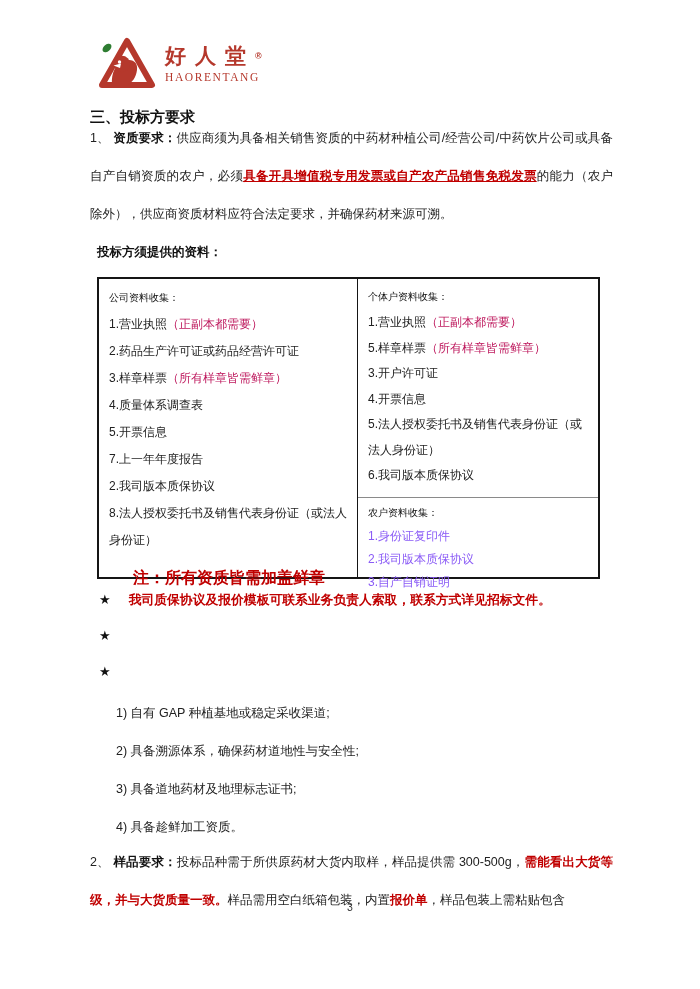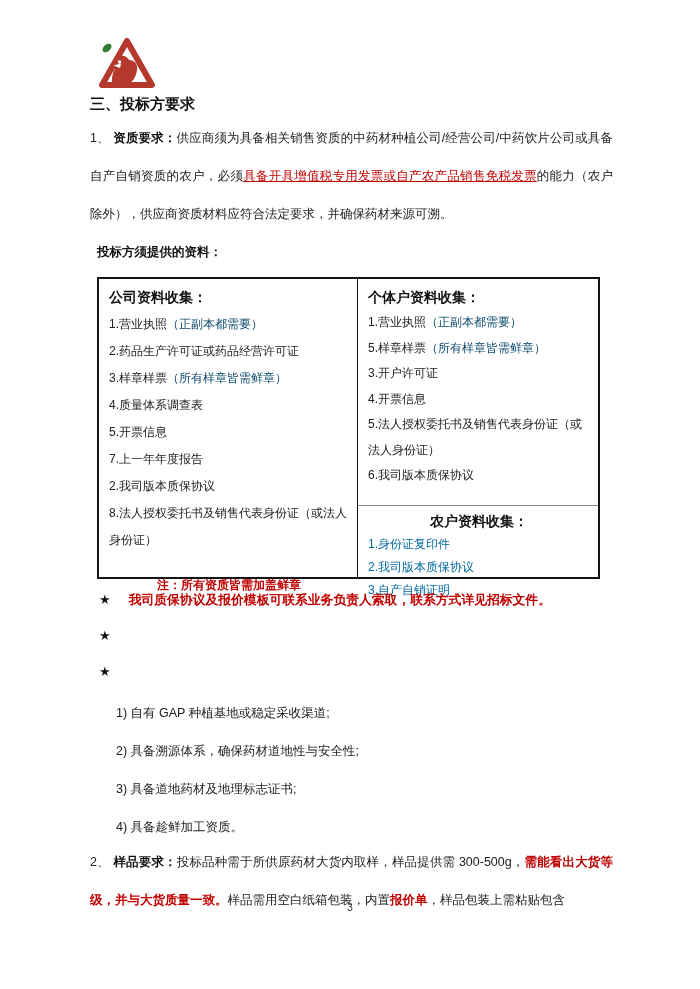--- a/index.html
+++ b/index.html
@@ -10,43 +10,43 @@
   .abs{position:absolute;}
 
   
   .logo{left:98px;top:36px;display:flex;align-items:flex-start;gap:9px;}
   .logo-text{display:flex;flex-direction:column;margin-top:8px;}
   .logo-cn{color:#b5382c;font-size:21px;font-weight:bold;letter-spacing:9px;line-height:24px;white-space:nowrap;}
   .logo-reg{font-size:9px;vertical-align:top;letter-spacing:0;color:#b5382c;}
   .logo-en{color:#b5382c;font-family:"Liberation Serif","DejaVu Serif",serif;font-size:11.5px;letter-spacing:1.6px;margin-top:3px;}
 
   
-  .heading{left:90px;top:95px;font-size:15px;font-weight:bold;color:#111;}
+  .heading{left:90px;top:108px;font-size:15px;font-weight:bold;color:#111;}
   .para{left:90px;top:119px;width:523px;font-size:12.5px;line-height:38px;text-align:justify;color:#222;}
   .para2{top:843px;}
   b.lbl{color:#111;}
-  .red{color:#0c4a6e;}
+  .red{color:#be185d;}
   .redb{color:#c00000;font-weight:bold;}
-  .redbu{color:#c00000;font-weight:normal;text-decoration:underline;}
+  .redbu{color:#c00000;font-weight:bold;text-decoration:underline;}
 
   .table-title{left:97px;top:244px;font-size:12.5px;font-weight:bold;color:#111;}
 
   
   .table{left:97px;top:277px;width:499px;height:298px;border:2px solid #151515;display:flex;background:#fff;}
   .cell-left{width:240px;border-right:1px solid #151515;padding:5px 8px 0 10px;display:flex;flex-direction:column;}
   .cell-right{flex:1;display:flex;flex-direction:column;}
-  .cell-rt{height:208px;border-bottom:1px solid #8a8a8a;padding:5px 8px 16px 10px;}
+  .cell-rt{height:208px;border-bottom:1px solid #8a8a8a;padding:5px 8px 8px 10px;}
   .cell-rb{flex:1;padding:3px 8px 0 10px;}
-  .cell-hdr{font-size:14px;font-weight:bold;color:#111;line-height:27px;}
+  .cell-hdr{font-size:10px;font-weight:normal;color:#111;line-height:27px;}
   .cell-left .trow{font-size:12px;line-height:27px;color:#222;}
   .cell-rt .cell-hdr{line-height:26px;}
   .cell-rt .trow{font-size:12px;line-height:25.5px;color:#222;}
-  .cell-rb .cell-hdr{line-height:24px;text-align:center;}
-  .cell-rb .trow{font-size:12px;line-height:23px;color:#0369a1;}
-  .note{margin-top:23px;text-align:center;font-size:12px;font-weight:bold;color:#c00000;}
+  .cell-rb .cell-hdr{line-height:24px;}
+  .cell-rb .trow{font-size:12px;line-height:23px;color:#8b5cf6;}
+  .note{margin-top:14px;text-align:center;font-size:16px;font-weight:bold;color:#c00000;}
 
   
   .stars{left:99px;top:589px;width:512px;}
   .star-row{display:flex;align-items:flex-start;gap:18px;margin-bottom:15px;}
   .star-glyph{color:#111;font-size:13px;line-height:21px;}
   .star-text{color:#c00000;font-weight:bold;font-size:12.8px;line-height:21px;}
 
   
   .numlist{left:116px;top:694px;font-size:12.5px;line-height:38px;color:#222;}
 
@@ -58,20 +58,24 @@
 <div class="abs logo">
   <span>
     <svg width="58" height="56" viewBox="0 0 58 56">
       <path d="M29 5 L54 49 L4 49 Z" fill="none" stroke="#b5382c" stroke-width="6" stroke-linejoin="round"></path>
       <path d="M14 49 C13 36 18 28 26 25 C35 22 40 27 39 34 C38 42 34 46 30 49 Z" fill="#b5382c"></path>
       <circle cx="24" cy="28" r="8.2" fill="#b5382c"></circle>
       <circle cx="21.5" cy="26" r="1.7" fill="#ffffff"></circle>
       <path d="M15.5 29.5 L23 27.5 L22 32 Z" fill="#ffffff"></path>
       <ellipse cx="9" cy="12" rx="5.2" ry="3.4" fill="#2e7d32" transform="rotate(-42 9 12)"></ellipse>
     </svg>
+  </span>
+  <span class="logo-text">
+    <span class="logo-cn"><span>好人堂</span><sup class="logo-reg">®</sup></span>
+    <span class="logo-en">HAORENTANG</span>
   </span>
 </div>
 
 <div class="abs heading">三、投标方要求</div>
 
 <div class="abs para">
   <span>1、 </span><b class="lbl">资质要求：</b><span>供应商须为具备相关销售资质的中药材种植公司/经营公司/中药饮片公司或具备自产自销资质的农户，必须</span><span class="redbu">具备开具增值税专用发票或自产农产品销售免税发票</span><span>的能力（农户除外），供应商资质材料应符合法定要求，并确保药材来源可溯。</span>
 </div>
 
 <div class="abs table-title">投标方须提供的资料：</div>

